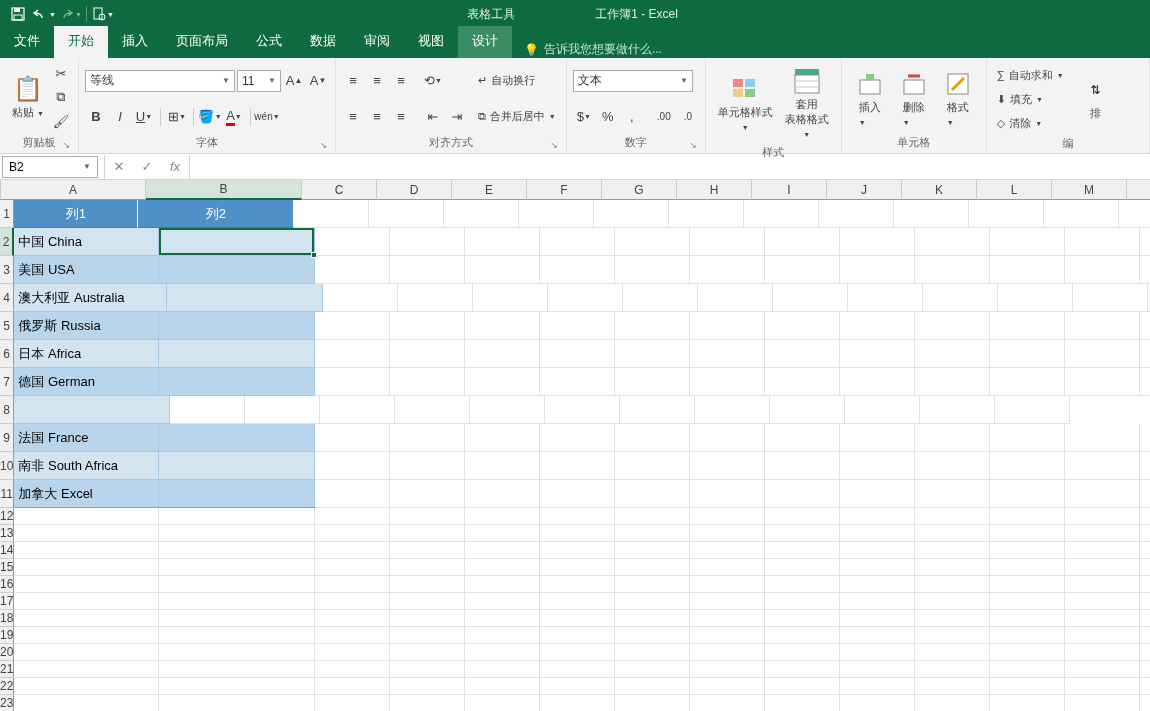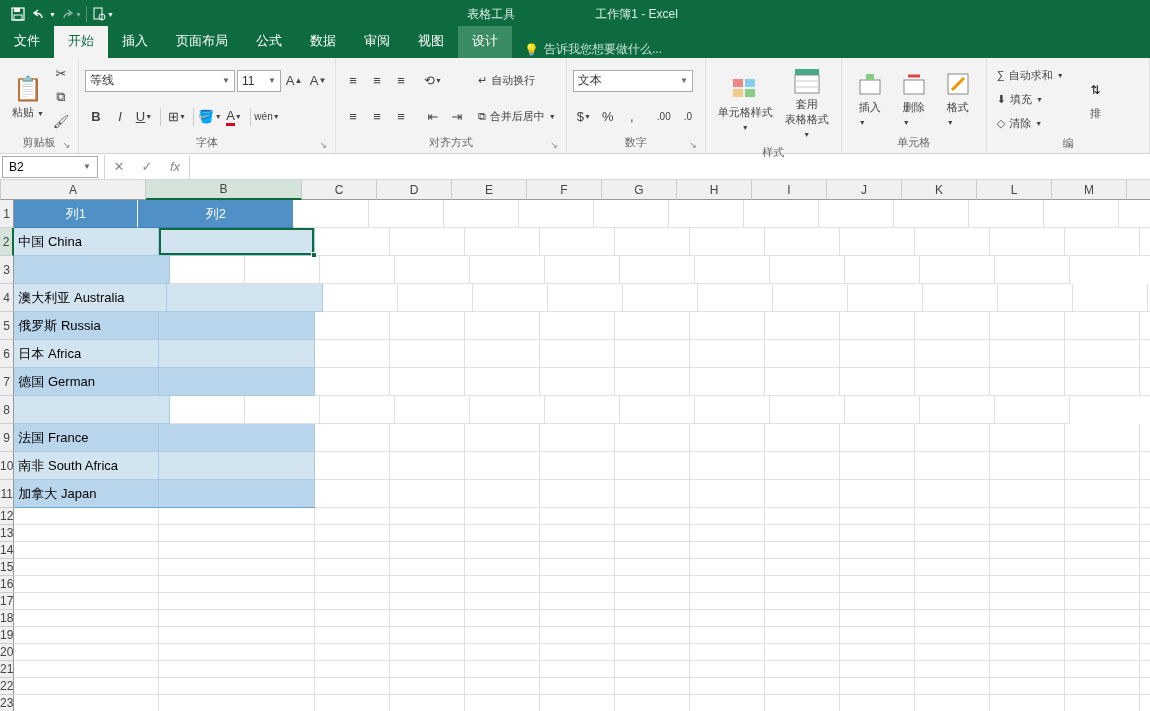--- a/index.html
+++ b/index.html
@@ -416,20 +416,21 @@
           <div class="cell" style="width: 75px;"></div>
           <div class="cell" style="width: 75px;"></div>
           <div class="cell" style="width: 75px;"></div>
           <div class="cell" style="width: 75px;"></div>
           <div class="cell" style="width: 75px;"></div>
           <div class="cell" style="width: 75px;"></div>
           <div class="cell" style="width: 75px;"></div>
           <div class="cell" style="width: 75px;"></div>
         </div>
         <div class="crow">
+          <div class="cell tcell-b" style="width: 145px;">美国 USA</div>
           <div class="cell tcell-b" style="width: 156px;"></div>
           <div class="cell" style="width: 75px;"></div>
           <div class="cell" style="width: 75px;"></div>
           <div class="cell" style="width: 75px;"></div>
           <div class="cell" style="width: 75px;"></div>
           <div class="cell" style="width: 75px;"></div>
           <div class="cell" style="width: 75px;"></div>
           <div class="cell" style="width: 75px;"></div>
           <div class="cell" style="width: 75px;"></div>
           <div class="cell" style="width: 75px;"></div>
@@ -542,21 +543,21 @@
           <div class="cell" style="width: 75px;"></div>
           <div class="cell" style="width: 75px;"></div>
           <div class="cell" style="width: 75px;"></div>
           <div class="cell" style="width: 75px;"></div>
           <div class="cell" style="width: 75px;"></div>
           <div class="cell" style="width: 75px;"></div>
           <div class="cell" style="width: 75px;"></div>
           <div class="cell" style="width: 75px;"></div>
         </div>
         <div class="crow">
-          <div class="cell tcell-b tcell-last" style="width: 145px;">加拿大 Japan</div>
+          <div class="cell tcell-b tcell-last" style="width: 145px;">加拿大 Excel</div>
           <div class="cell tcell-b tcell-last" style="width: 156px;"></div>
           <div class="cell" style="width: 75px;"></div>
           <div class="cell" style="width: 75px;"></div>
           <div class="cell" style="width: 75px;"></div>
           <div class="cell" style="width: 75px;"></div>
           <div class="cell" style="width: 75px;"></div>
           <div class="cell" style="width: 75px;"></div>
           <div class="cell" style="width: 75px;"></div>
           <div class="cell" style="width: 75px;"></div>
           <div class="cell" style="width: 75px;"></div>

